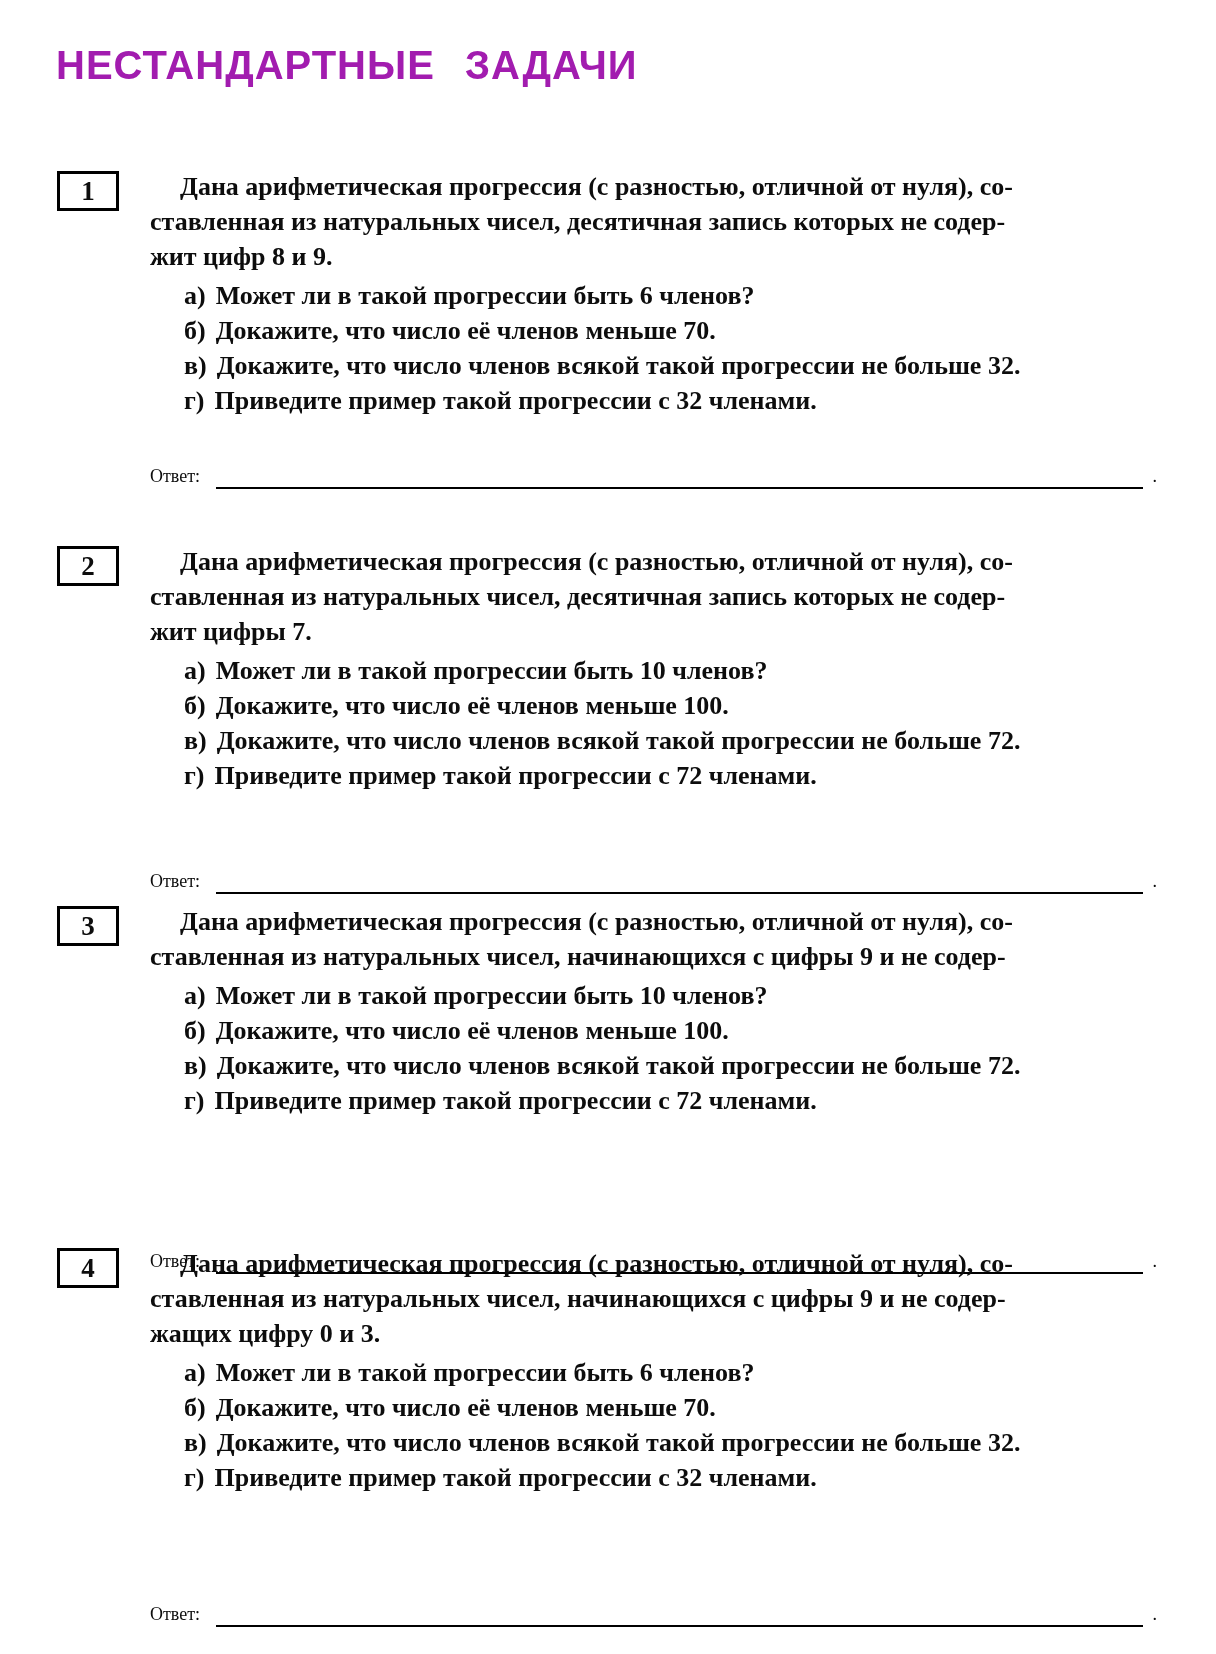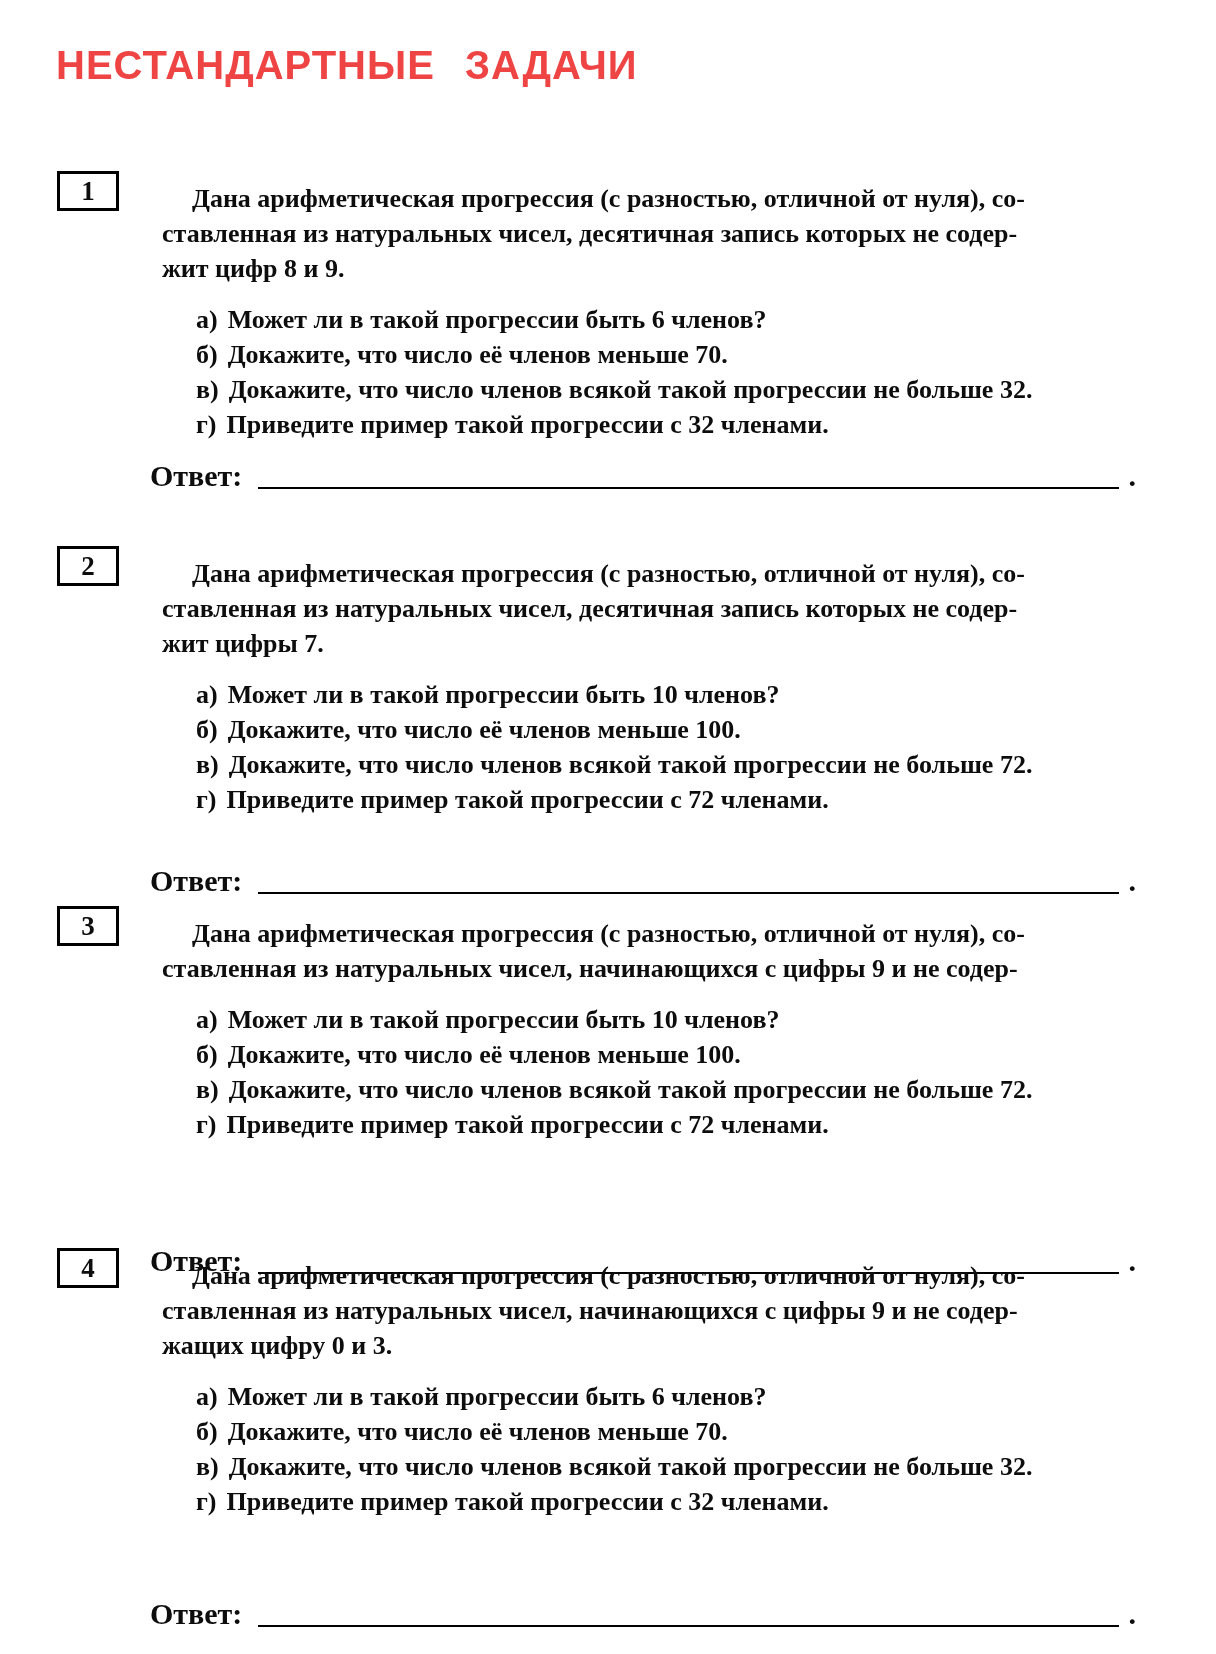--- a/index.html
+++ b/index.html
@@ -18,21 +18,21 @@
 
   .page-title {
     position: absolute;
     left: 56px;
     top: 16px;
     font-family: "Liberation Sans", "DejaVu Sans", sans-serif;
     font-weight: 700;
     font-size: 40px;
     letter-spacing: 1px;
     word-spacing: 18px;
-    color: #ef4444;
+    color: #a21caf;
   }
 
   .problem {
     position: absolute;
     left: 0;
     width: 1216px;
   }
   #problem-1 { top: 165px; height: 340px; }
   #problem-2 { top: 540px; height: 372px; }
   #problem-3 { top: 900px; height: 392px; }
@@ -56,36 +56,36 @@
   .prob-body {
     position: absolute;
     left: 150px;
     top: 4px;
     width: 960px;
     font-weight: 700;
     font-size: 26px;
     line-height: 35px;
   }
 
-  .statement { margin: 12px; }
+  .statement { margin: 0; }
   .statement .line { display: block; }
   .statement .line.first { text-indent: 30px; }
 
-  .items { margin: 16px; padding-left: 30px; }
+  .items { margin: 4px; padding-left: 30px; }
   .item { white-space: nowrap; }
   .item .item-label { margin-right: 10px; }
 
   .answer-row {
     position: absolute;
     left: 150px;
-    right: 80px;
+    right: 59px;
     display: flex;
     align-items: flex-end;
-    font-weight: 700;
-    font-size: 30px;
+    font-weight: 400;
+    font-size: 18px;
     line-height: 32px;
   }
   #problem-1 .answer-row { top: 295px; }
   #problem-2 .answer-row { top: 325px; }
   #problem-3 .answer-row { top: 345px; }
   #problem-4 .answer-row { top: 356px; }
 
   .answer-line {
     flex: 1;
     border-bottom: 2px solid #000;

